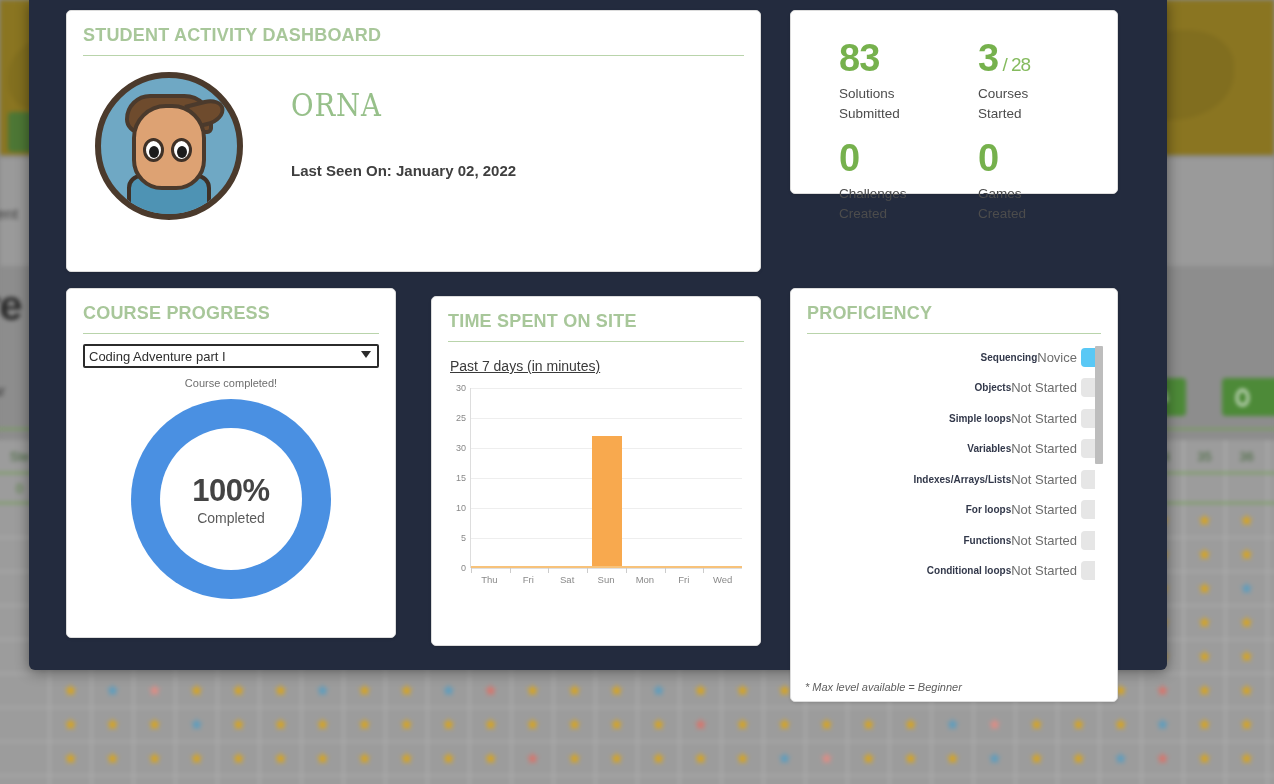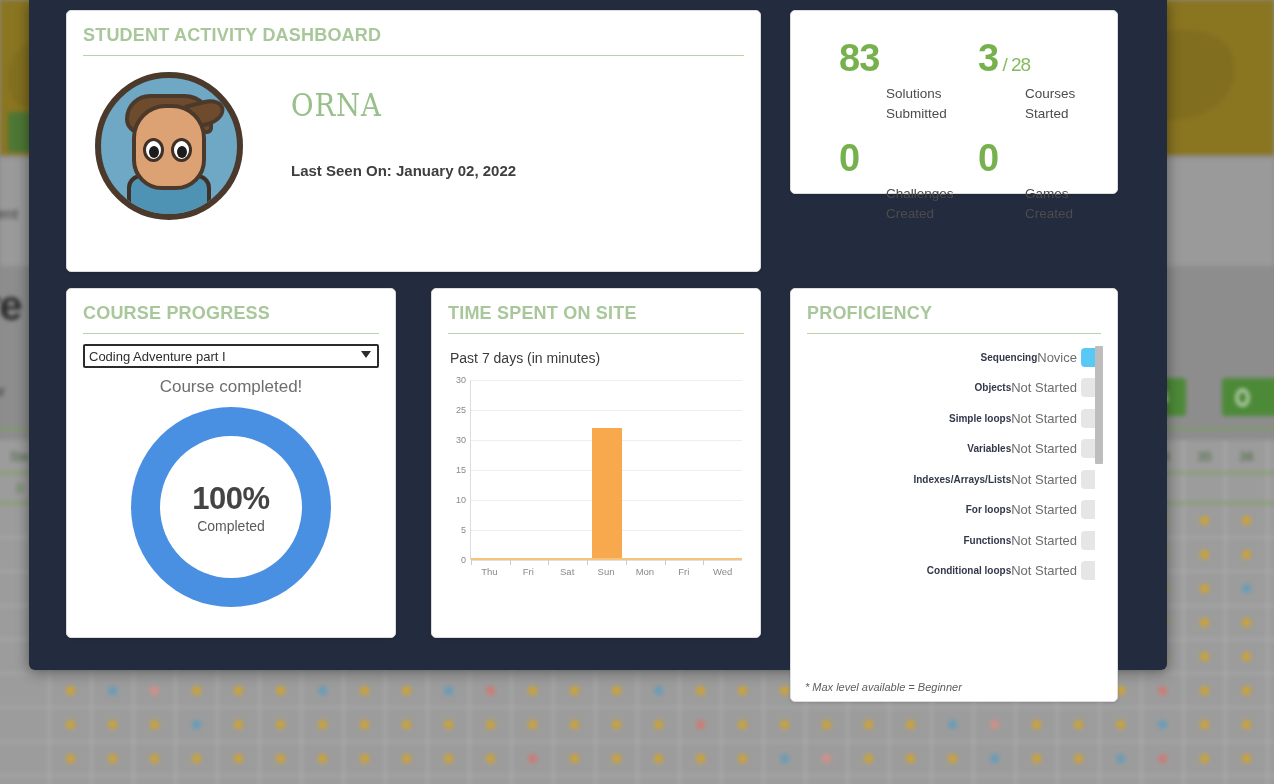--- a/index.html
+++ b/index.html
@@ -195,21 +195,20 @@
     padding: 28px 0 0 48px; row-gap: 16px;
   }
   .stat-num {
     font-size: 38px; font-weight: 700; color: #76b14d; line-height: 1;
     letter-spacing: -1px;
   }
   .stat-num .den { font-size: 19px; font-weight: 400; color: #85bb5e; }
   .stat-label {
     font-size: 13.5px; color: #4c4c4c; line-height: 1.45; margin-top: 7px;
     font-weight: 400;
-    margin-left: 47px;
   }
 
   
   #card-progress { left: 0; top: 278px; width: 330px; height: 350px; }
   .select-box {
     margin: 10px 16px 0 16px; position: relative;
   }
   select.course-select {
     width: 100%; height: 24px;
     font-family: "Liberation Sans", sans-serif;
@@ -218,40 +217,40 @@
     background: #fff; padding: 0 4px;
     -webkit-appearance: none; appearance: none;
   }
   .sel-arrow {
     position: absolute; right: 8px; top: 7px;
     width: 0; height: 0; border-left: 5px solid transparent;
     border-right: 5px solid transparent; border-top: 7px solid #2b2b2b;
     pointer-events: none;
   }
   .completed-txt {
-    text-align: center; font-size: 17px; color: #6e6e6e; margin-top: 9px;
+    text-align: center; font-size: 11px; color: #6e6e6e; margin-top: 9px;
   }
   .donut-wrap { display: flex; justify-content: center; margin-top: 10px; }
   .donut {
     width: 200px; height: 200px; border-radius: 50%;
     position: relative;
     background: conic-gradient(#4a90e2 0% 100%, #eee 100% 100%);
   }
   .donut-hole {
     position: absolute; left: 50%; top: 50%; transform: translate(-50%,-50%);
     width: 142px; height: 142px; border-radius: 50%; background: #fff;
     display: flex; flex-direction: column; align-items: center; justify-content: center;
   }
   .donut-pct { font-size: 31px; font-weight: 700; color: #444; letter-spacing: -.5px; }
   .donut-sub { font-size: 14px; color: #5a5a5a; margin-top: 1px; }
 
   
-  #card-time { left: 365px; top: 278px; width: 330px; height: 350px; }
+  #card-time { left: 365px; top: 286px; width: 330px; height: 350px; }
   .chart-caption {
-    font-size: 14px; color: #3a3a3a; padding: 16px 0 0 18px;
+    font-size: 14px; color: #3a3a3a; padding: 16px 0 0 18px; text-decoration: underline;
   }
   .chart-area {
     position: relative; margin: 14px 12px 0 12px; height: 210px;
   }
   .y-labels {
     position: absolute; left: 0; top: 0; width: 22px; height: 180px;
   }
   .y-lab {
     position: absolute; right: 0; font-size: 9px; color: #888;
     transform: translateY(-50%);

